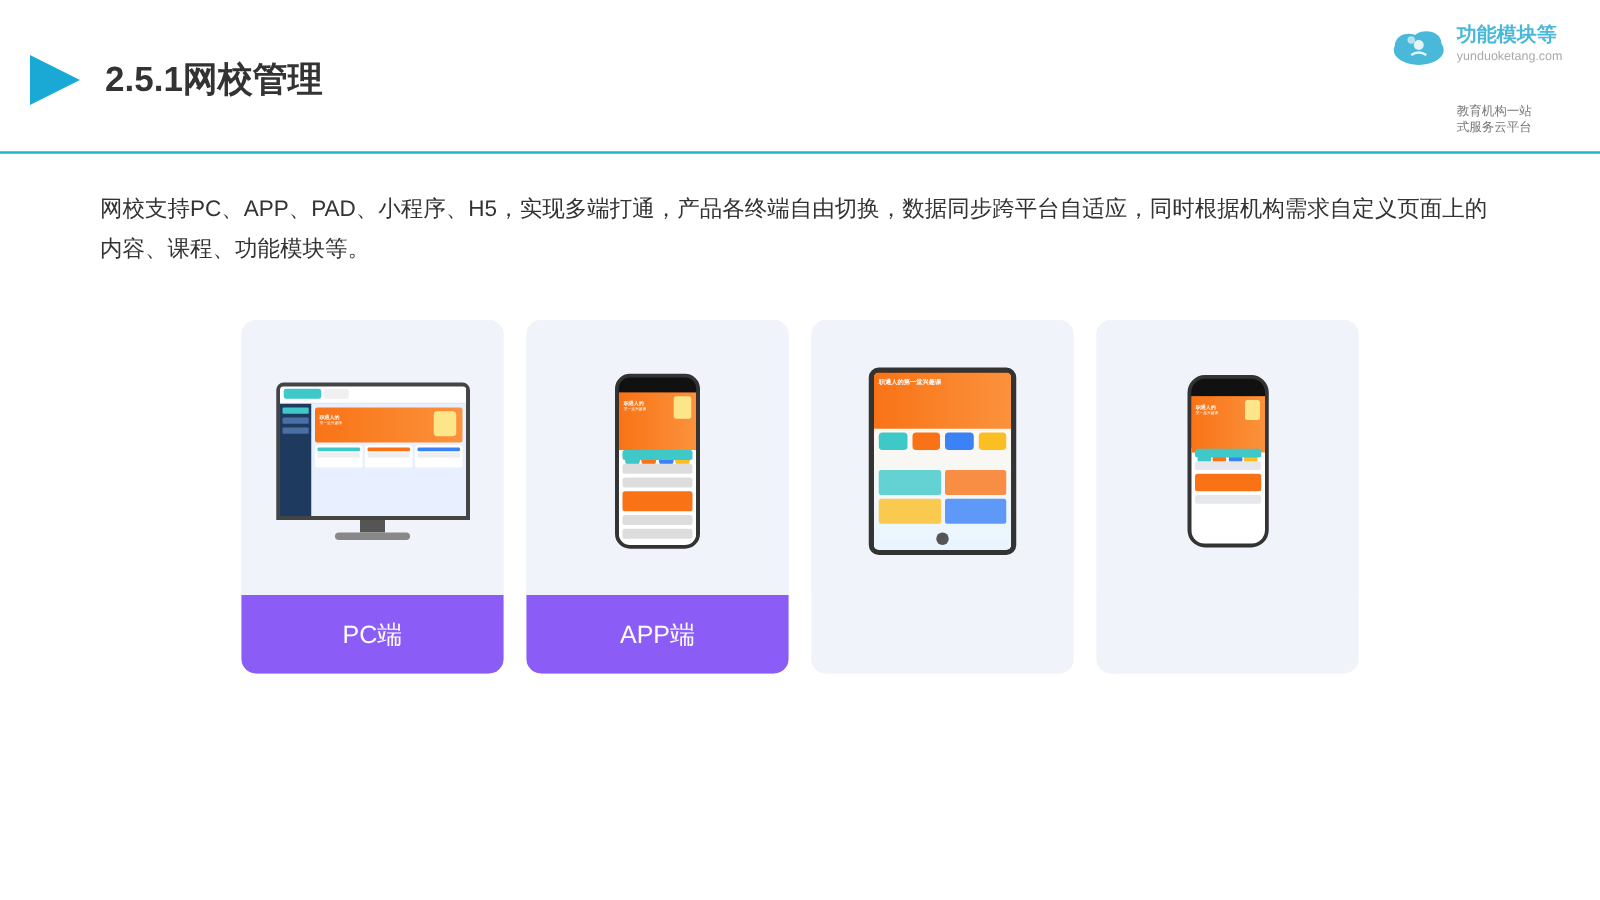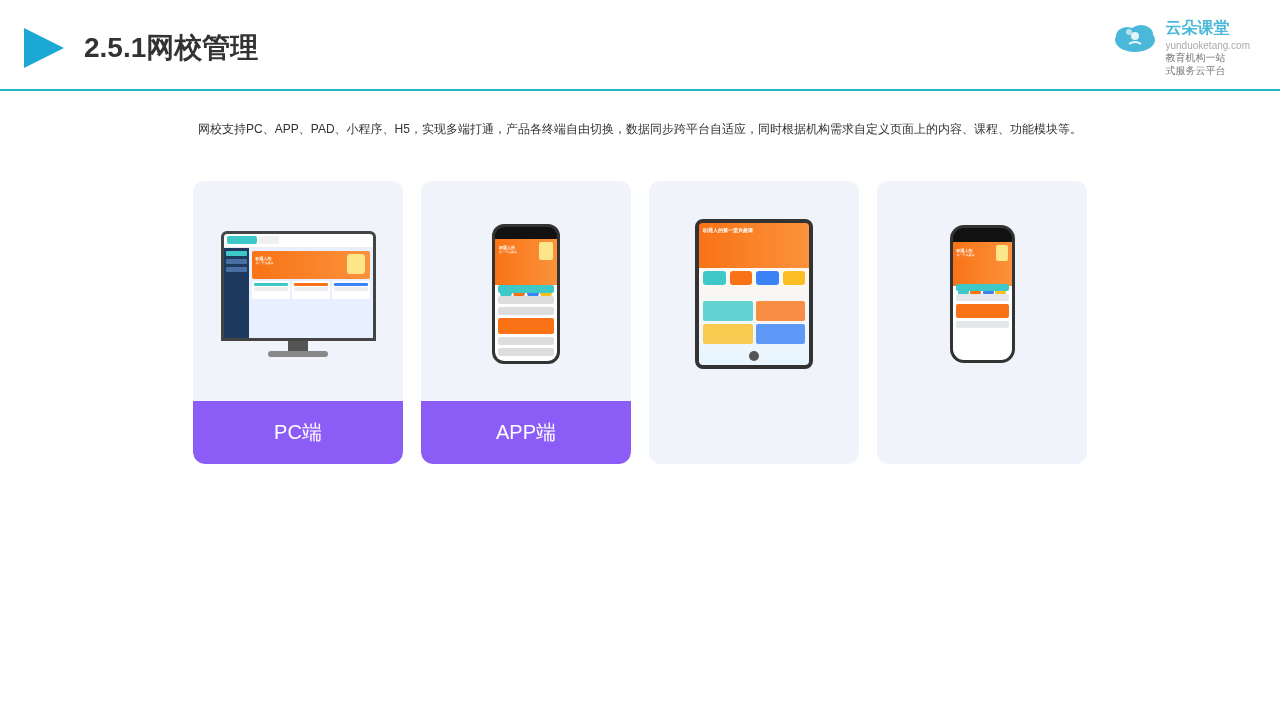--- a/index.html
+++ b/index.html
@@ -31,24 +31,23 @@
     }
     .page-title {
       font-size: 28px;
       font-weight: bold;
       color: #333;
     }
 
     
     .description {
       padding: 28px 80px 10px 80px;
-      font-size: 12px;
+      font-size: 18px;
       color: #333;
       line-height: 1.8;
-      text-align: center;
     }
 
     
     .cards-container {
       display: flex;
       justify-content: center;
       gap: 18px;
       padding: 30px 60px 0 60px;
     }
 
@@ -258,23 +257,23 @@
       <ellipse cx="26" cy="22" rx="20" ry="12" fill="#4ab8d8"></ellipse>
       <ellipse cx="18" cy="18" rx="11" ry="9" fill="#4ab8d8"></ellipse>
       <ellipse cx="32" cy="16" rx="12" ry="9" fill="#4ab8d8"></ellipse>
 
       <circle cx="20" cy="14" r="3" fill="white" opacity="0.6"></circle>
 
       <circle cx="26" cy="18" r="4" fill="white" opacity="0.85"></circle>
       <path d="M20 26 Q26 22 32 26" stroke="white" stroke-width="2" fill="none" opacity="0.85"></path>
     </svg>
     <div class="logo-text-group">
-      <span style="font-size:16px; font-weight:bold; color:#4ab8d8;">云朵课堂</span>
+      <span style="font-size:16px; font-weight:bold; color:#4ab8d8;">功能模块等</span>
       <span style="font-size:10px; color:#aaa; margin-top:1px;">yunduoketang.com</span>
-      <span style="font-size:10px; color:#777; white-space:pre-line; line-height:1.3;">教育机构一站
+      <span style="font-size:10px; color:#777; white-space:pre-line; line-height:1.3;margin-top:32px;">教育机构一站
 式服务云平台</span>
     </div>
   </div>
 </div>
 
 <div class="description">
   <span>网校支持PC、APP、PAD、小程序、H5，实现多端打通，产品各终端自由切换，数据同步跨平台自适应，同时根据机构需求自定义页面上的内容、课程、功能模块等。</span>
 </div>
 
 <div class="cards-container">

